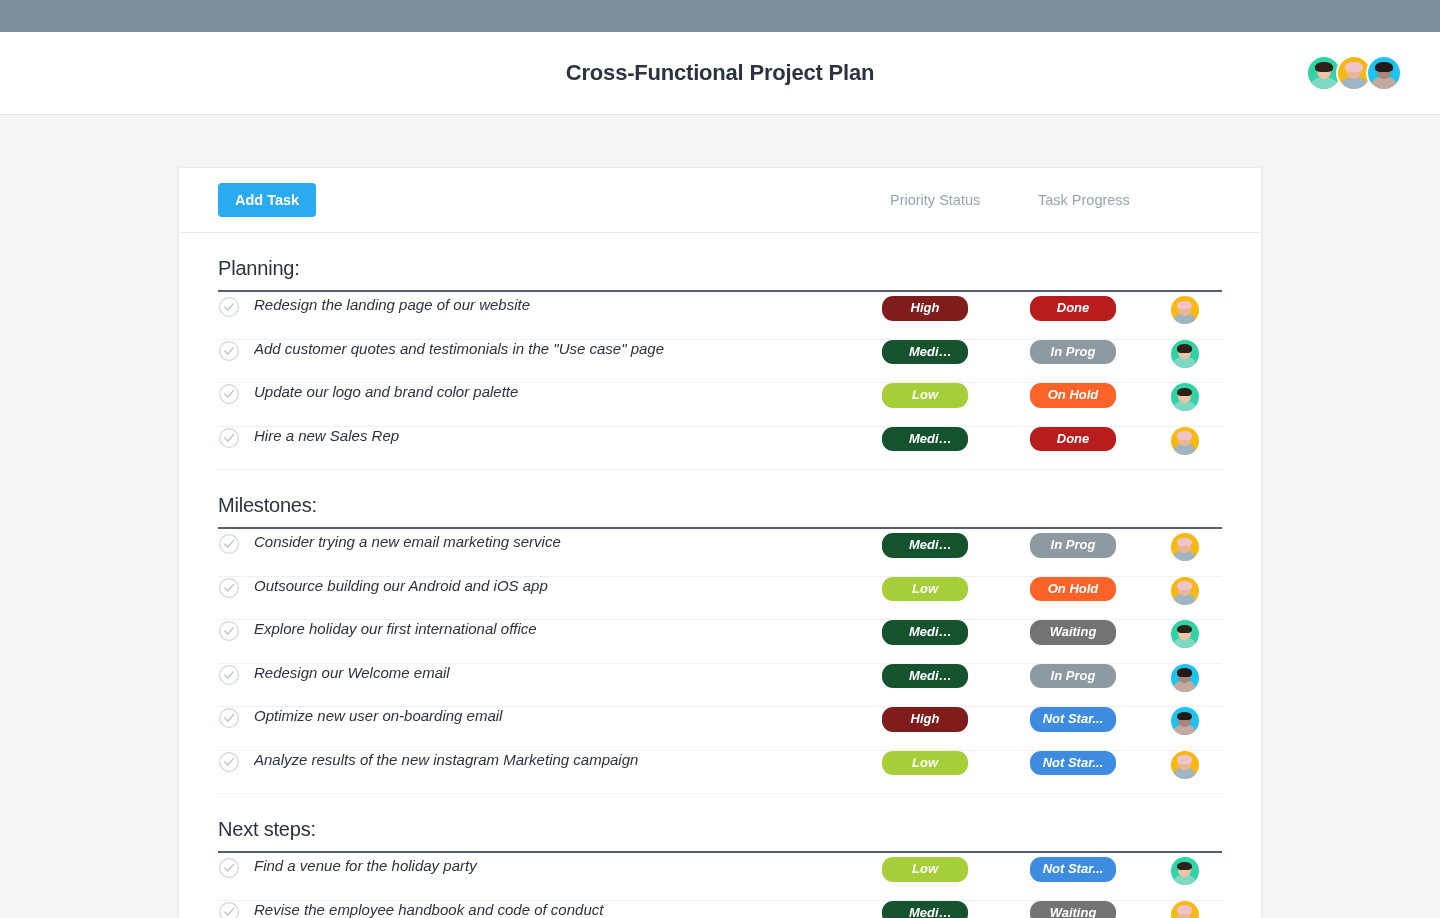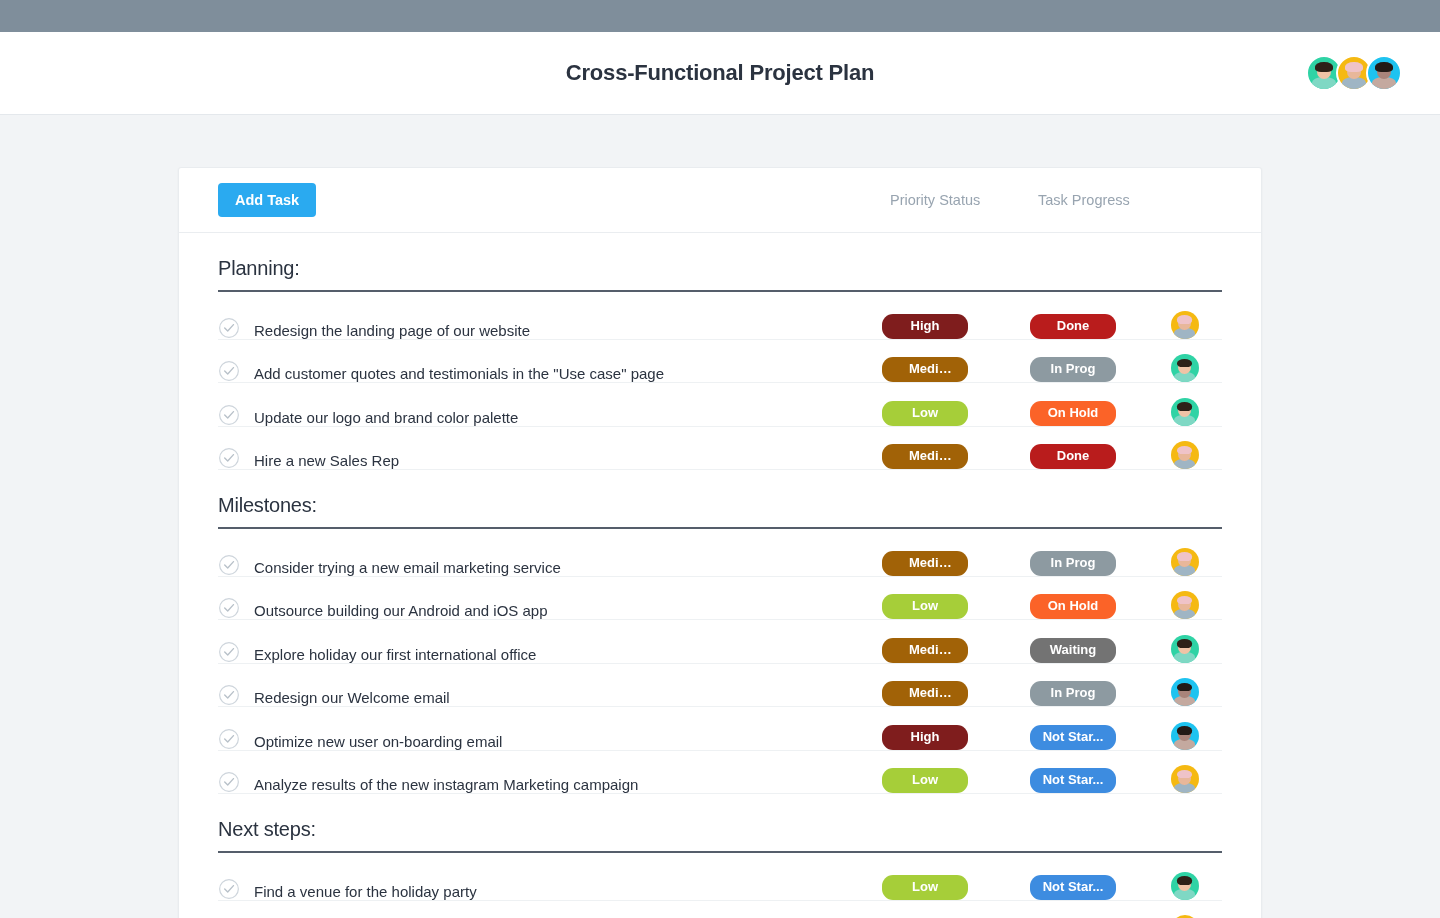--- a/index.html
+++ b/index.html
@@ -170,23 +170,24 @@
   }
   .section-rule {
     height: 2px;
     background: #555e6b;
     margin-bottom: 4px;
   }
 
   
   .task-row {
     display: flex;
-    align-items: flex-end;
+    align-items: flex-start;
     height: 43.5px;
     border-bottom: 1px solid #eef1f3;
+    font-style: italic;
   }
 
   .check-icon {
     width: 22px;
     height: 22px;
     flex: 0 0 auto;
     margin-right: 14px;
     cursor: pointer;
   }
 
@@ -221,21 +222,21 @@
     line-height: 1.15;
     white-space: nowrap;
     overflow: hidden;
     text-overflow: ellipsis;
     max-width: 86px;
     cursor: pointer;
   }
 
   
   .p-high   { background: #7f1d1d; }
-  .p-medium { background: #a16207; padding-left: 27px; }
+  .p-medium { background: #14532d; padding-left: 27px; }
   .p-low    { background: #a6ce39; }
 
   
   .s-done       { background: #b91c1c; }
   .s-inprog     { background: #8d9aa1; }
   .s-onhold     { background: #fb6328; }
   .s-waiting    { background: #737373; }
   .s-notstarted { background: #3d8ce0; }
 </style>
 </head>

